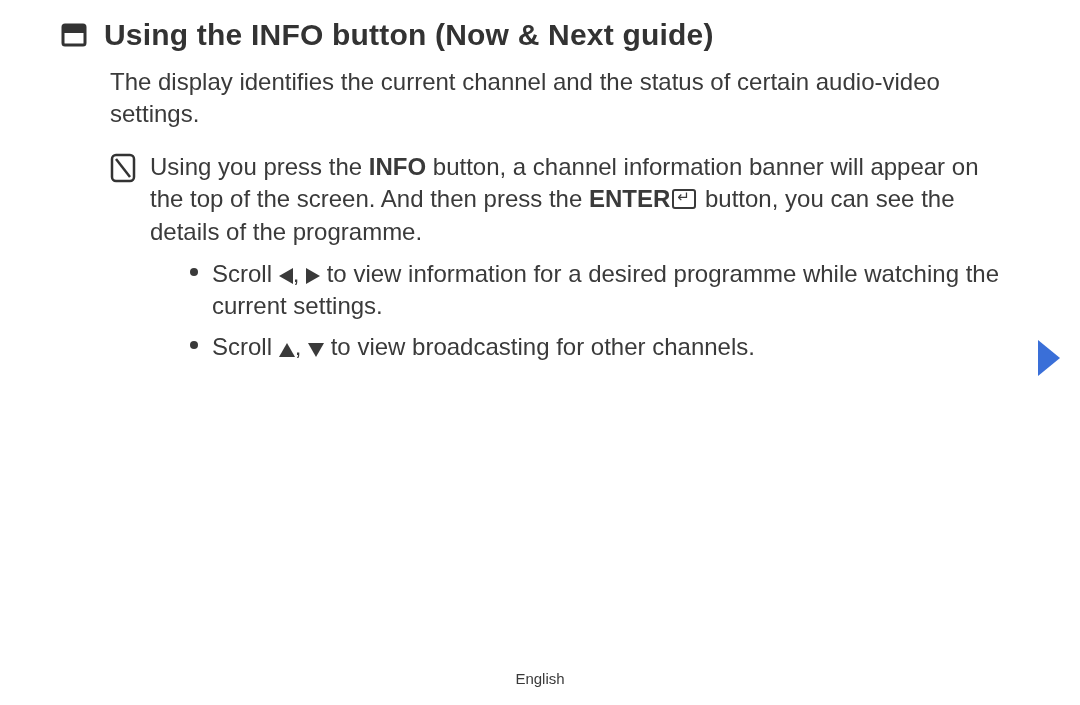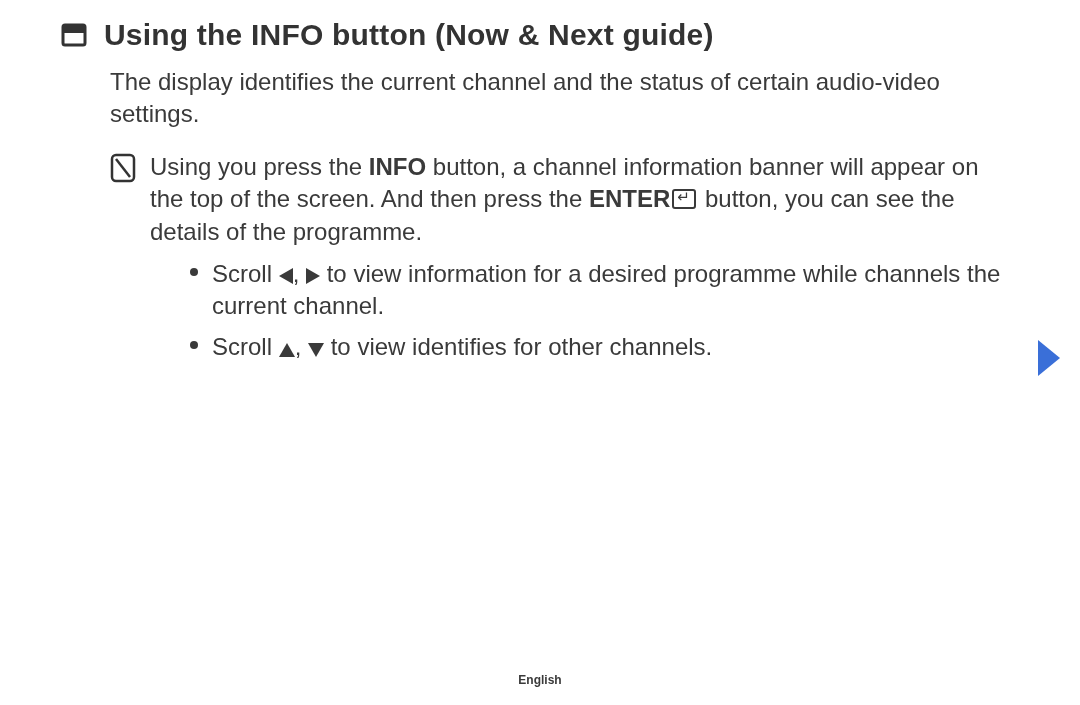--- a/index.html
+++ b/index.html
@@ -143,22 +143,22 @@
     border-bottom: 18px solid transparent;
     border-left: 22px solid #3a6fd8;
     cursor: pointer;
   }
   .footer-lang {
     position: absolute;
     bottom: 18px;
     left: 0;
     width: 100%;
     text-align: center;
-    font-size: 12px;
-    font-weight: 700;
+    font-size: 15px;
+    font-weight: 400;
     color: #3a3a3a;
   }
 </style>
 </head>
 <body>
 
 <div class="page">
 
   <div class="heading-row">
     <span class="heading-icon">
@@ -180,27 +180,27 @@
           <line x1="6" y1="6" x2="20" y2="24" stroke="#333" stroke-width="2.5"></line>
         </svg>
       </span>
       <div class="note-text">
         <span>Using you press the </span><span class="bold">INFO</span><span> button, a channel information banner will appear on the top of the screen. And then press the </span><span class="bold">ENTER</span><span class="enter-glyph"></span><span> button, you can see the details of the programme.</span>
 
         <ul class="bullet-list">
           <li>
             <span class="bullet-dot"></span>
             <span>
-              <span>Scroll </span><span class="tri tri-left"></span><span>, </span><span class="tri tri-right"></span><span> to view information for a desired programme while channels the current channel.</span>
+              <span>Scroll </span><span class="tri tri-left"></span><span>, </span><span class="tri tri-right"></span><span> to view information for a desired programme while watching the current settings.</span>
             </span>
           </li>
           <li>
             <span class="bullet-dot"></span>
             <span>
-              <span>Scroll </span><span class="tri tri-up"></span><span>, </span><span class="tri tri-down"></span><span> to view identifies for other channels.</span>
+              <span>Scroll </span><span class="tri tri-up"></span><span>, </span><span class="tri tri-down"></span><span> to view broadcasting for other channels.</span>
             </span>
           </li>
         </ul>
       </div>
     </div>
   </div>
 
   <div class="nav-arrow"></div>
 
   <div class="footer-lang">English</div>

